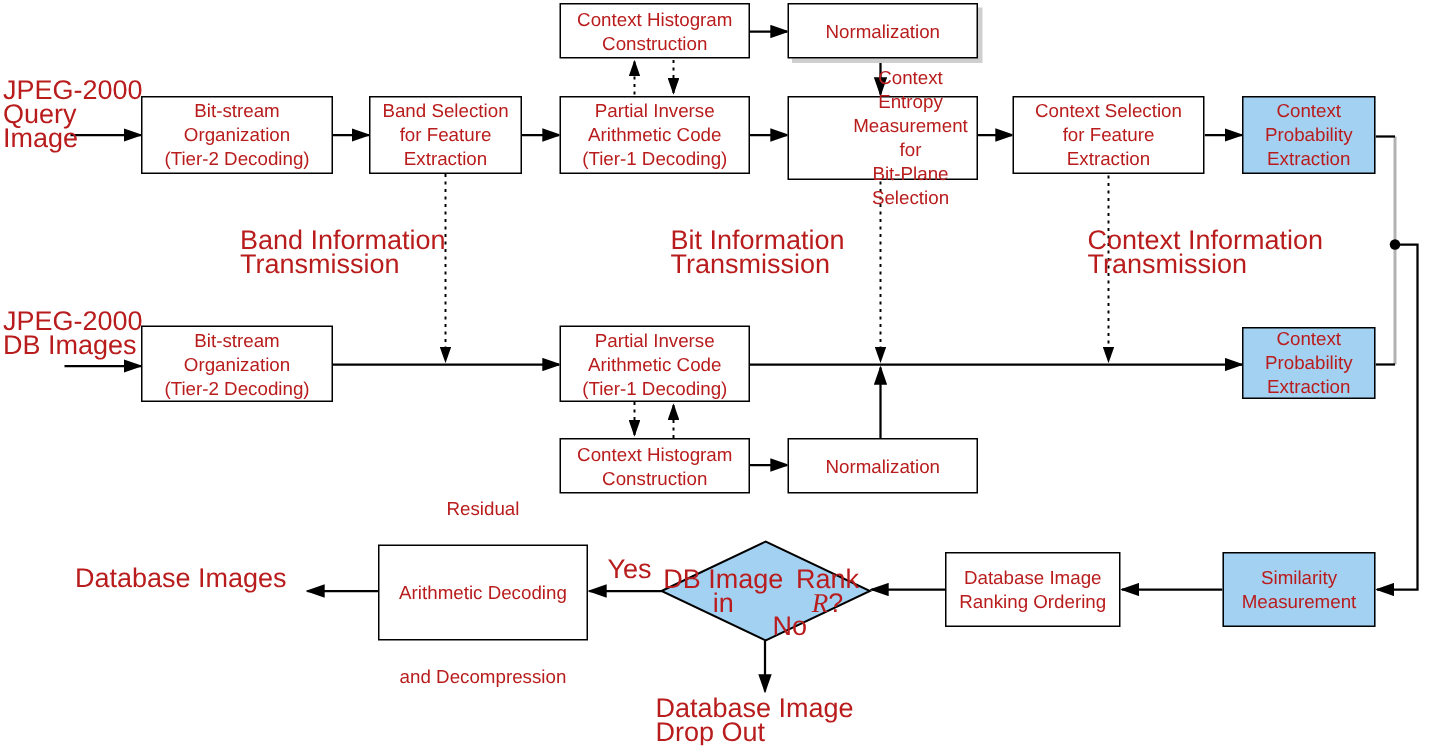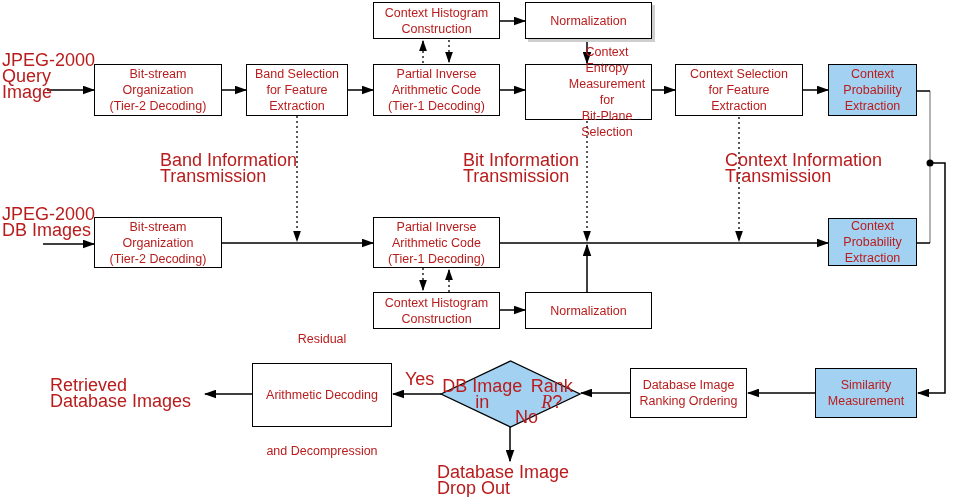--- a/index.html
+++ b/index.html
@@ -155,32 +155,31 @@
     <div>Query Image</div>
   </div>
   <div class="freelabel" style="left:2px;top:206px;width:94px;">
     <div>JPEG-2000</div>
     <div>DB Images</div>
   </div>
   <div class="freelabel" style="left:160px;top:152px;width:160px;">
     <div>Band Information</div>
     <div>Transmission</div>
   </div>
-  <div class="freelabel" style="left:463px;top:152px;width:160px;">
+  <div class="freelabel" style="left:447px;top:152px;width:160px;">
     <div>Bit Information</div>
     <div>Transmission</div>
   </div>
   <div class="freelabel" style="left:725px;top:152px;width:160px;">
     <div>Context Information</div>
     <div>Transmission</div>
   </div>
   <div class="freelabel" style="left:405px;top:371px;width:40px;">Yes</div>
   <div class="freelabel" style="left:515px;top:409px;width:36px;">No</div>
   <div class="freelabel" style="left:50px;top:377px;width:156px;">
-    <div>Retrieved</div>
     <div>Database Images</div>
   </div>
   <div class="freelabel" style="left:437px;top:464px;width:150px;">
     <div>Database Image</div>
     <div>Drop Out</div>
   </div>
 
 </div>
 
 </body></html>

